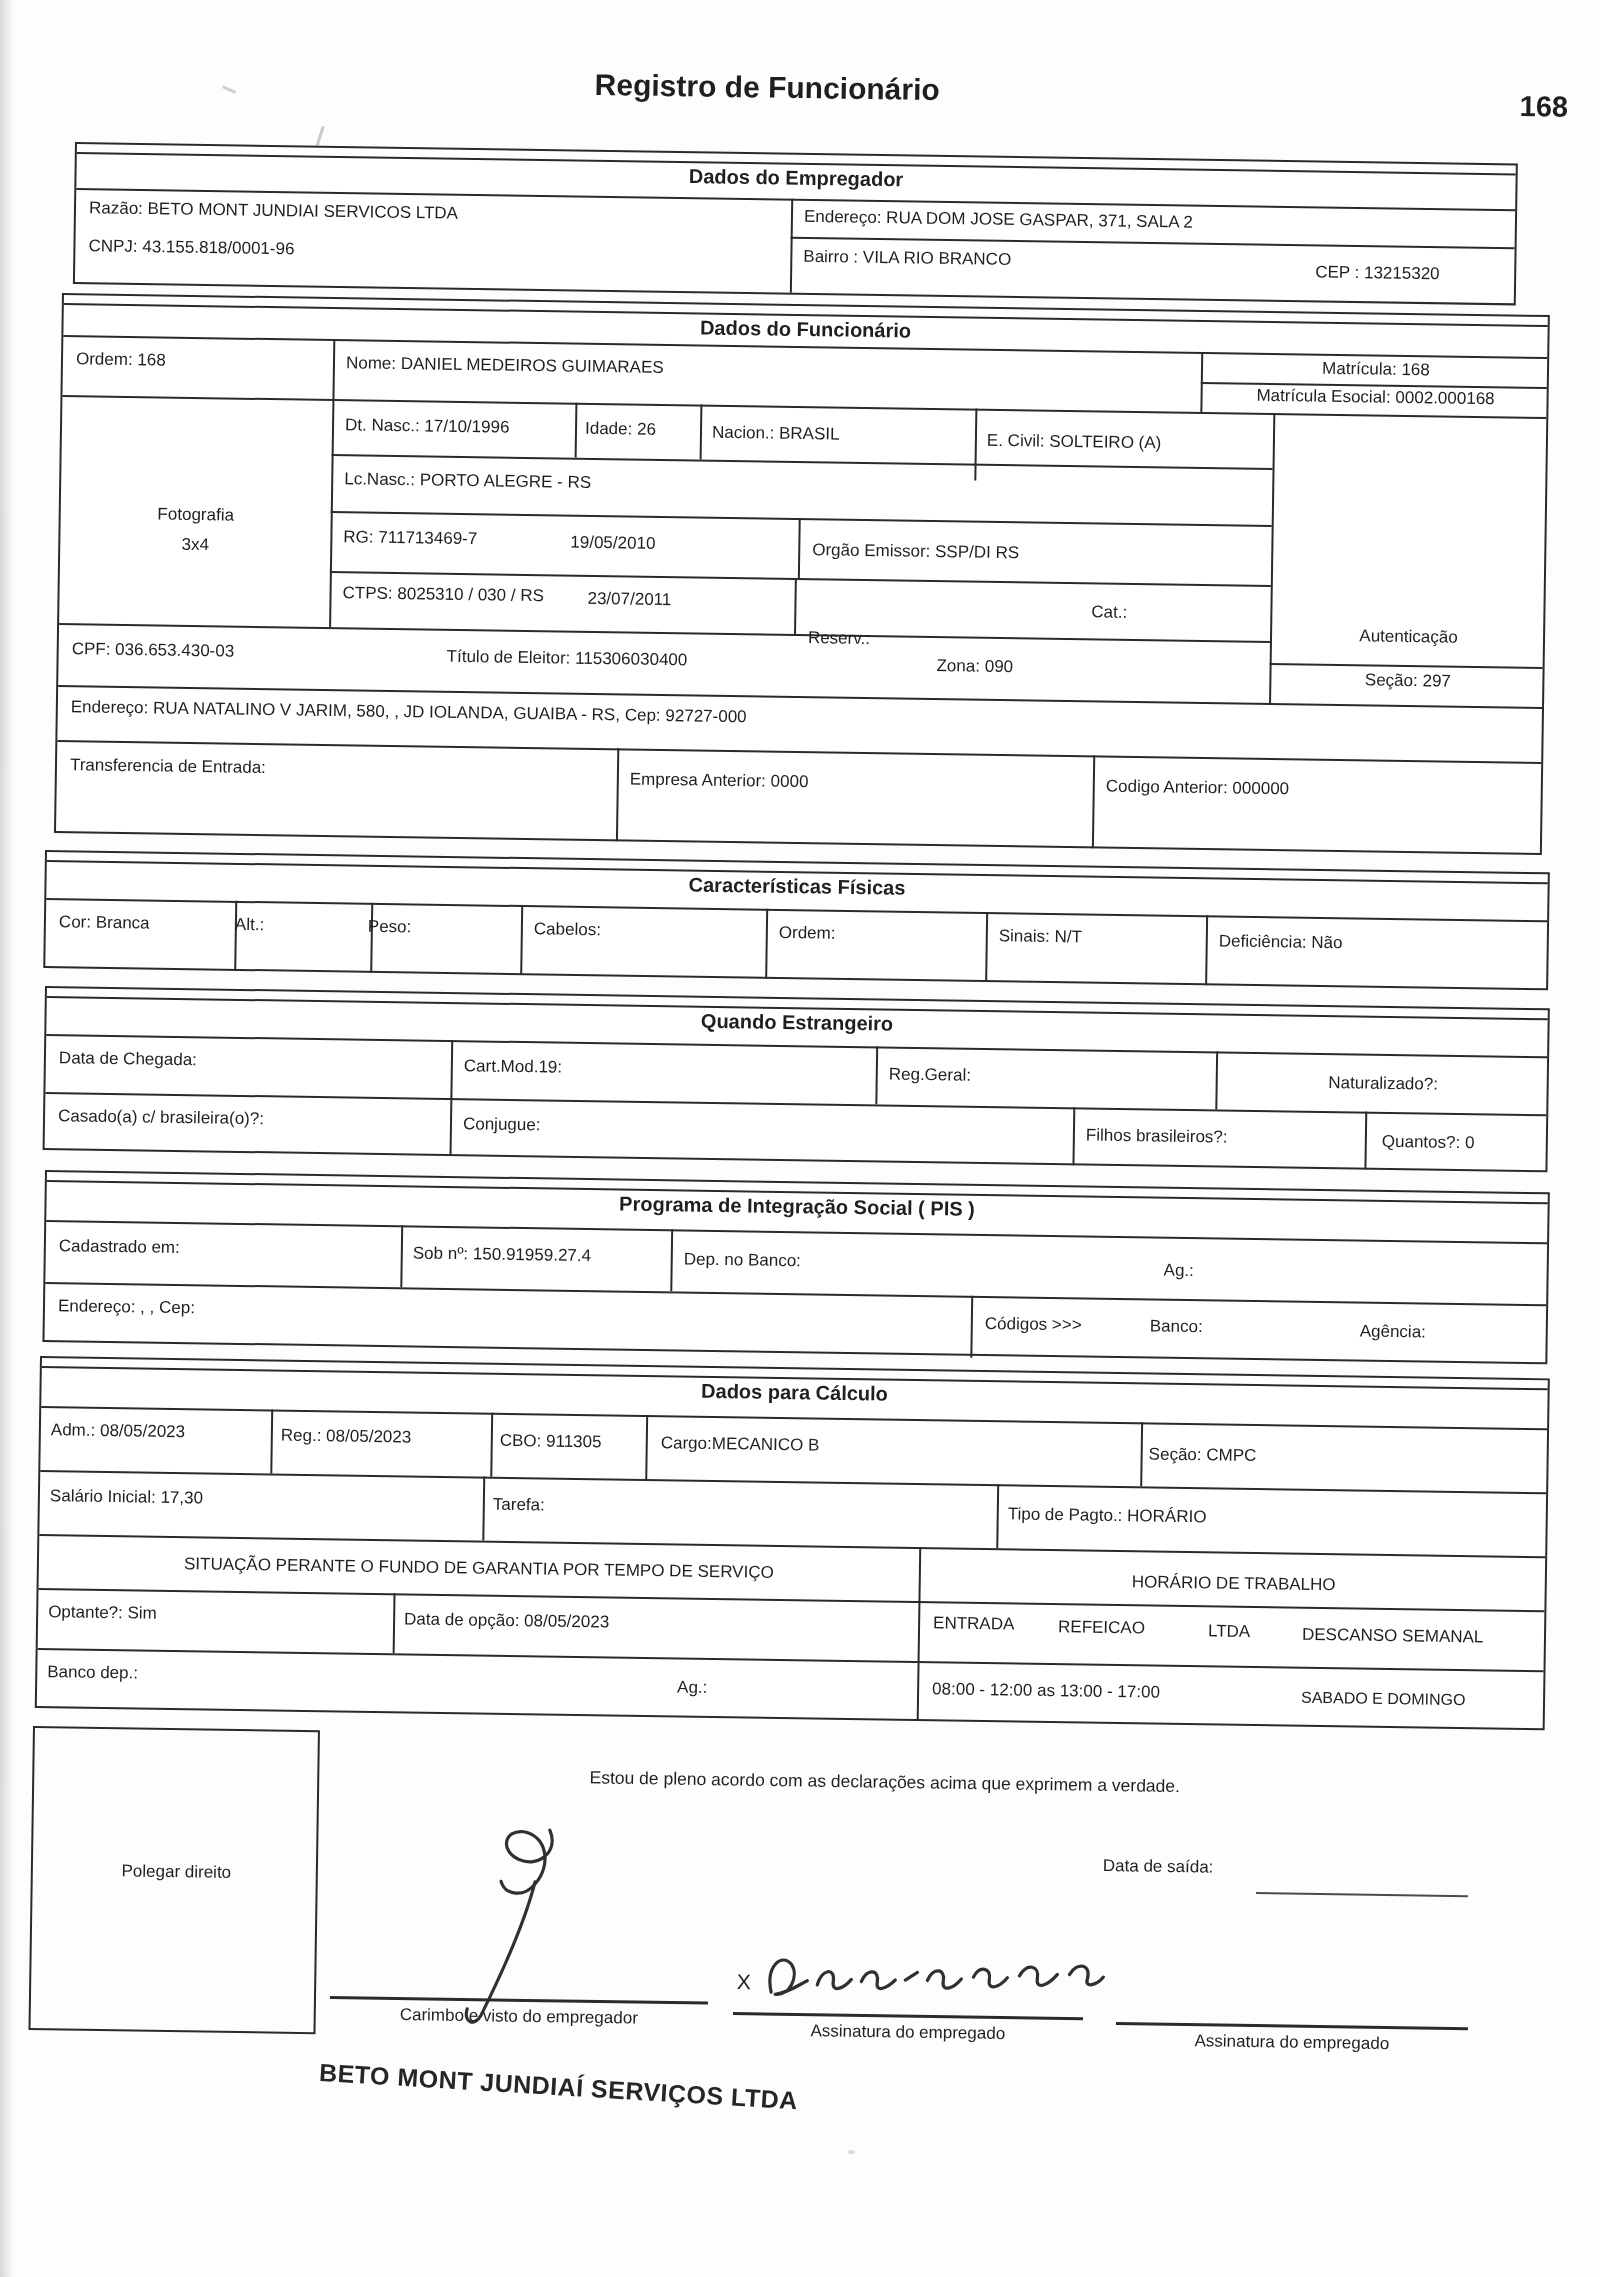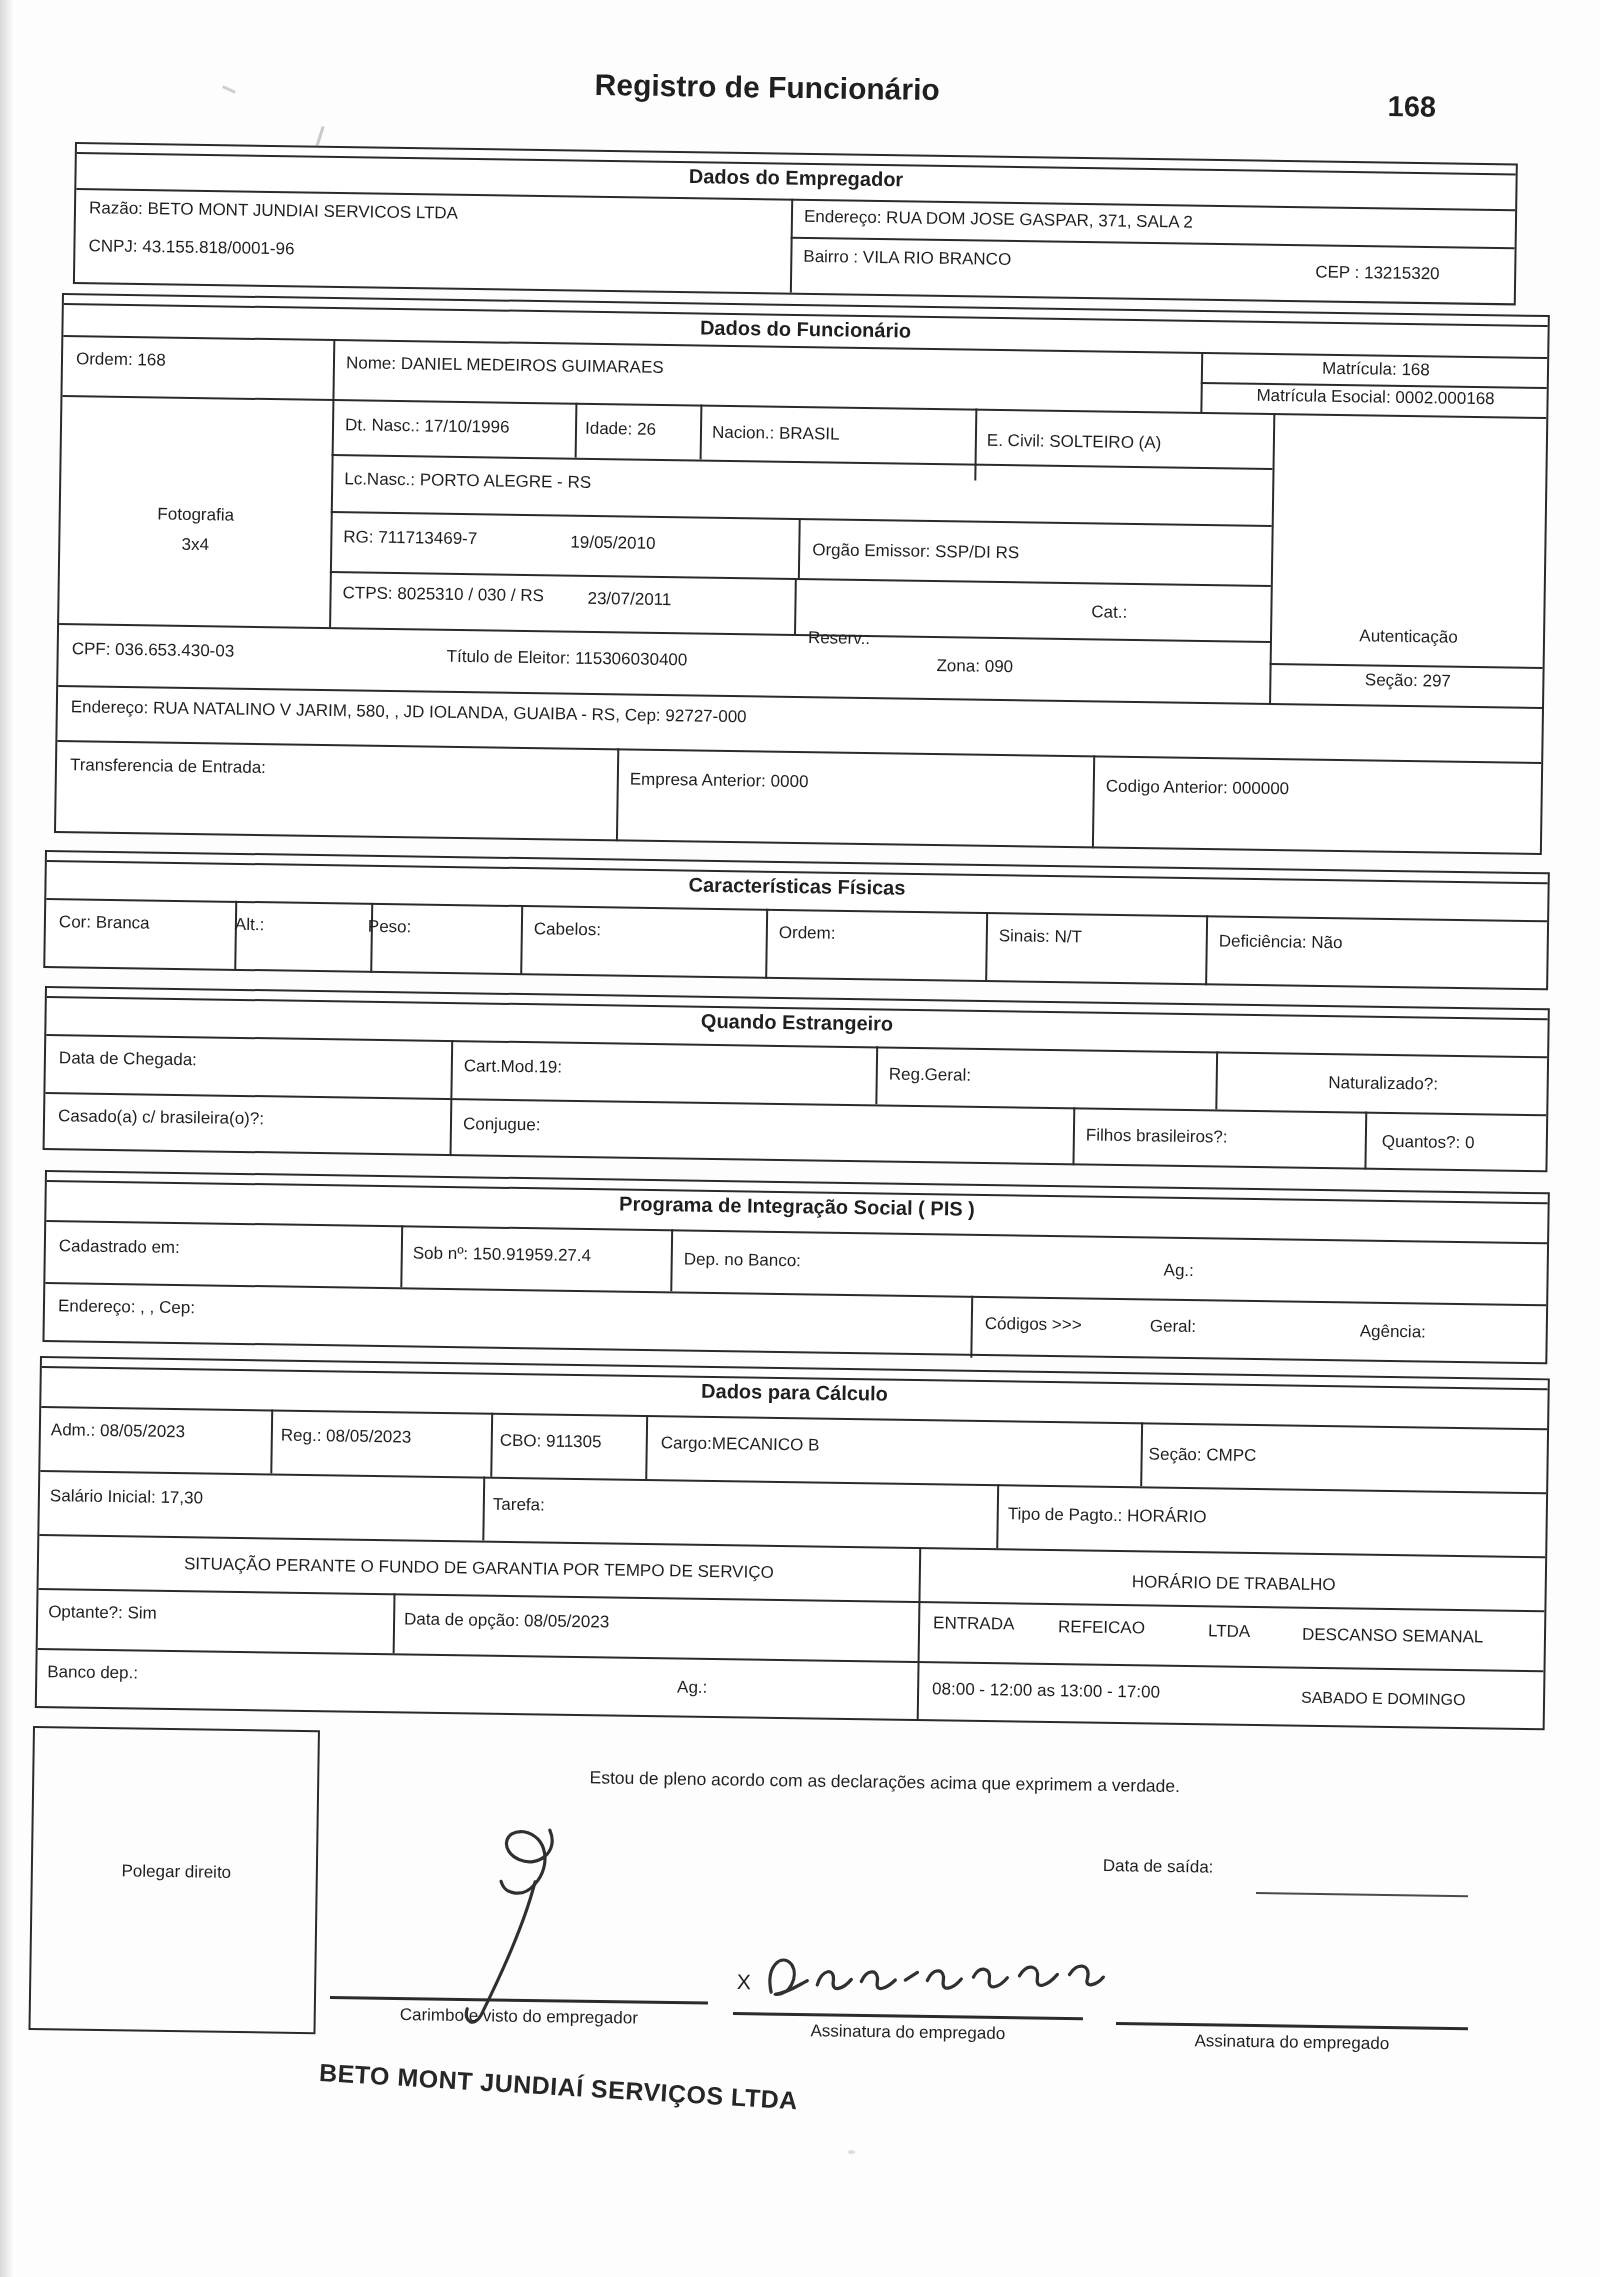--- a/index.html
+++ b/index.html
@@ -14,21 +14,21 @@
   .tilt{transform:rotate(0.85deg);transform-origin:left top;}
   .box{position:absolute;border:2px solid #2a2a2a;background:#fff;box-sizing:border-box;}
   .dbl{position:absolute;left:0;right:0;top:0;height:8px;border-bottom:2px solid #2a2a2a;}
   .sec-title{position:absolute;left:0;right:0;top:12px;text-align:center;
     font-weight:bold;font-size:20px;white-space:nowrap;}
   .hline{position:absolute;border-top:2px solid #2a2a2a;}
   .vline{position:absolute;border-left:2px solid #2a2a2a;}
   .t{position:absolute;font-size:17px;white-space:nowrap;}
   .tc{text-align:center;}
   .title{position:absolute;left:595px;top:68px;font-size:30px;font-weight:bold;white-space:nowrap;}
-  .pageno{position:absolute;left:1388px;top:90px;font-size:29px;font-weight:bold;}
+  .pageno{position:absolute;left:1520px;top:90px;font-size:29px;font-weight:bold;}
   .sigline{position:absolute;border-top:3px solid #2b2b2b;}
   .thinline{position:absolute;border-top:2px solid #4a4a4a;}
   .stamp{position:absolute;left:320px;top:2058px;font-size:25px;font-weight:bold;
     letter-spacing:0.5px;white-space:nowrap;color:#262626;
     transform:rotate(3.4deg);transform-origin:left top;}
   .mark{position:absolute;background:#cfcfcf;}
   svg{position:absolute;overflow:visible;}
   svg path{fill:none;stroke:#303030;stroke-width:3.2;stroke-linecap:round;stroke-linejoin:round;}
 </style>
 </head>
@@ -163,21 +163,21 @@
   <div class="hline" style="left:0;right:0;top:110px;"></div>
   <div class="vline" style="left:355px;top:48px;height:62px;"></div>
   <div class="vline" style="left:625px;top:48px;height:62px;"></div>
   <span class="t" style="left:13px;top:64px;">Cadastrado em:</span>
   <span class="t" style="left:367px;top:66px;">Sob nº: 150.91959.27.4</span>
   <span class="t" style="left:638px;top:68px;">Dep. no Banco:</span>
   <span class="t" style="left:1118px;top:72px;">Ag.:</span>
   <div class="vline" style="left:926px;top:110px;height:62px;"></div>
   <span class="t" style="left:13px;top:124px;">Endereço:  ,  , Cep:</span>
   <span class="t" style="left:940px;top:128px;">Códigos &gt;&gt;&gt;</span>
-  <span class="t" style="left:1105px;top:128px;">Geral:</span>
+  <span class="t" style="left:1105px;top:128px;">Banco:</span>
   <span class="t" style="left:1315px;top:130px;">Agência:</span>
 </div>
 
 <div class="box tilt" style="left:40px;top:1356px;width:1510px;height:352px;">
   <div class="dbl"></div>
   <div class="sec-title">Dados para Cálculo</div>
   <div class="hline" style="left:0;right:0;top:48px;"></div>
 
   <div class="hline" style="left:0;right:0;top:112px;"></div>
   <div class="vline" style="left:230px;top:48px;height:64px;"></div>

